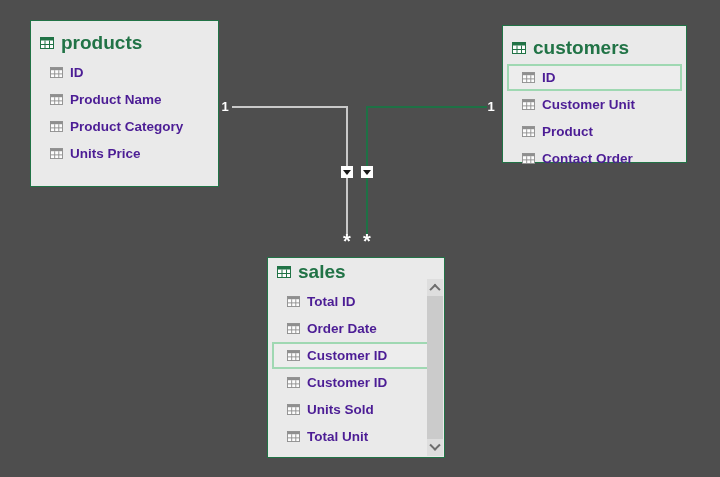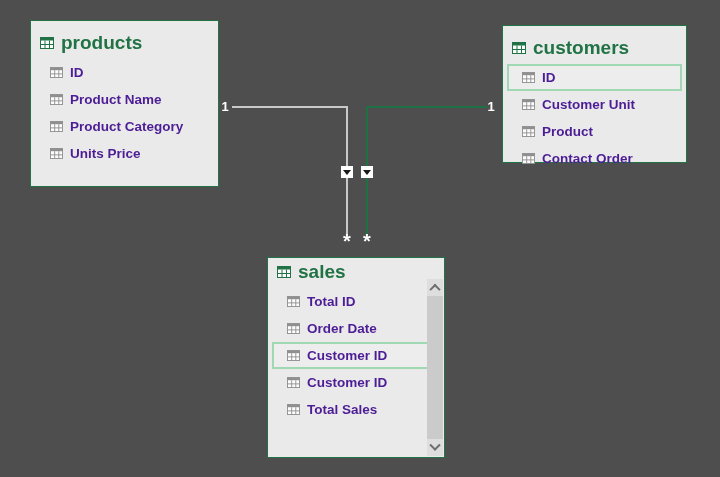--- a/index.html
+++ b/index.html
@@ -172,21 +172,27 @@
       <div class="field-row">
         <svg class="grid-icon" width="13" height="11" style="color:#8f8f8f">
             <use href="#grid-icon"></use>
           </svg>
         <span>Customer ID</span>
       </div>
       <div class="field-row">
         <svg class="grid-icon" width="13" height="11" style="color:#8f8f8f">
             <use href="#grid-icon"></use>
           </svg>
-        <span>Total Sales</span>
+        <span>Units Sold</span>
+      </div>
+      <div class="field-row">
+        <svg class="grid-icon" width="13" height="11" style="color:#8f8f8f">
+            <use href="#grid-icon"></use>
+          </svg>
+        <span>Total Unit</span>
       </div>
     </div>
     <div class="scrollbar">
       <div class="sb-btn sb-up">
         <span class="chev chev-up"></span>
       </div>
       <div class="sb-btn sb-down">
         <span class="chev chev-down"></span>
       </div>
     </div>

